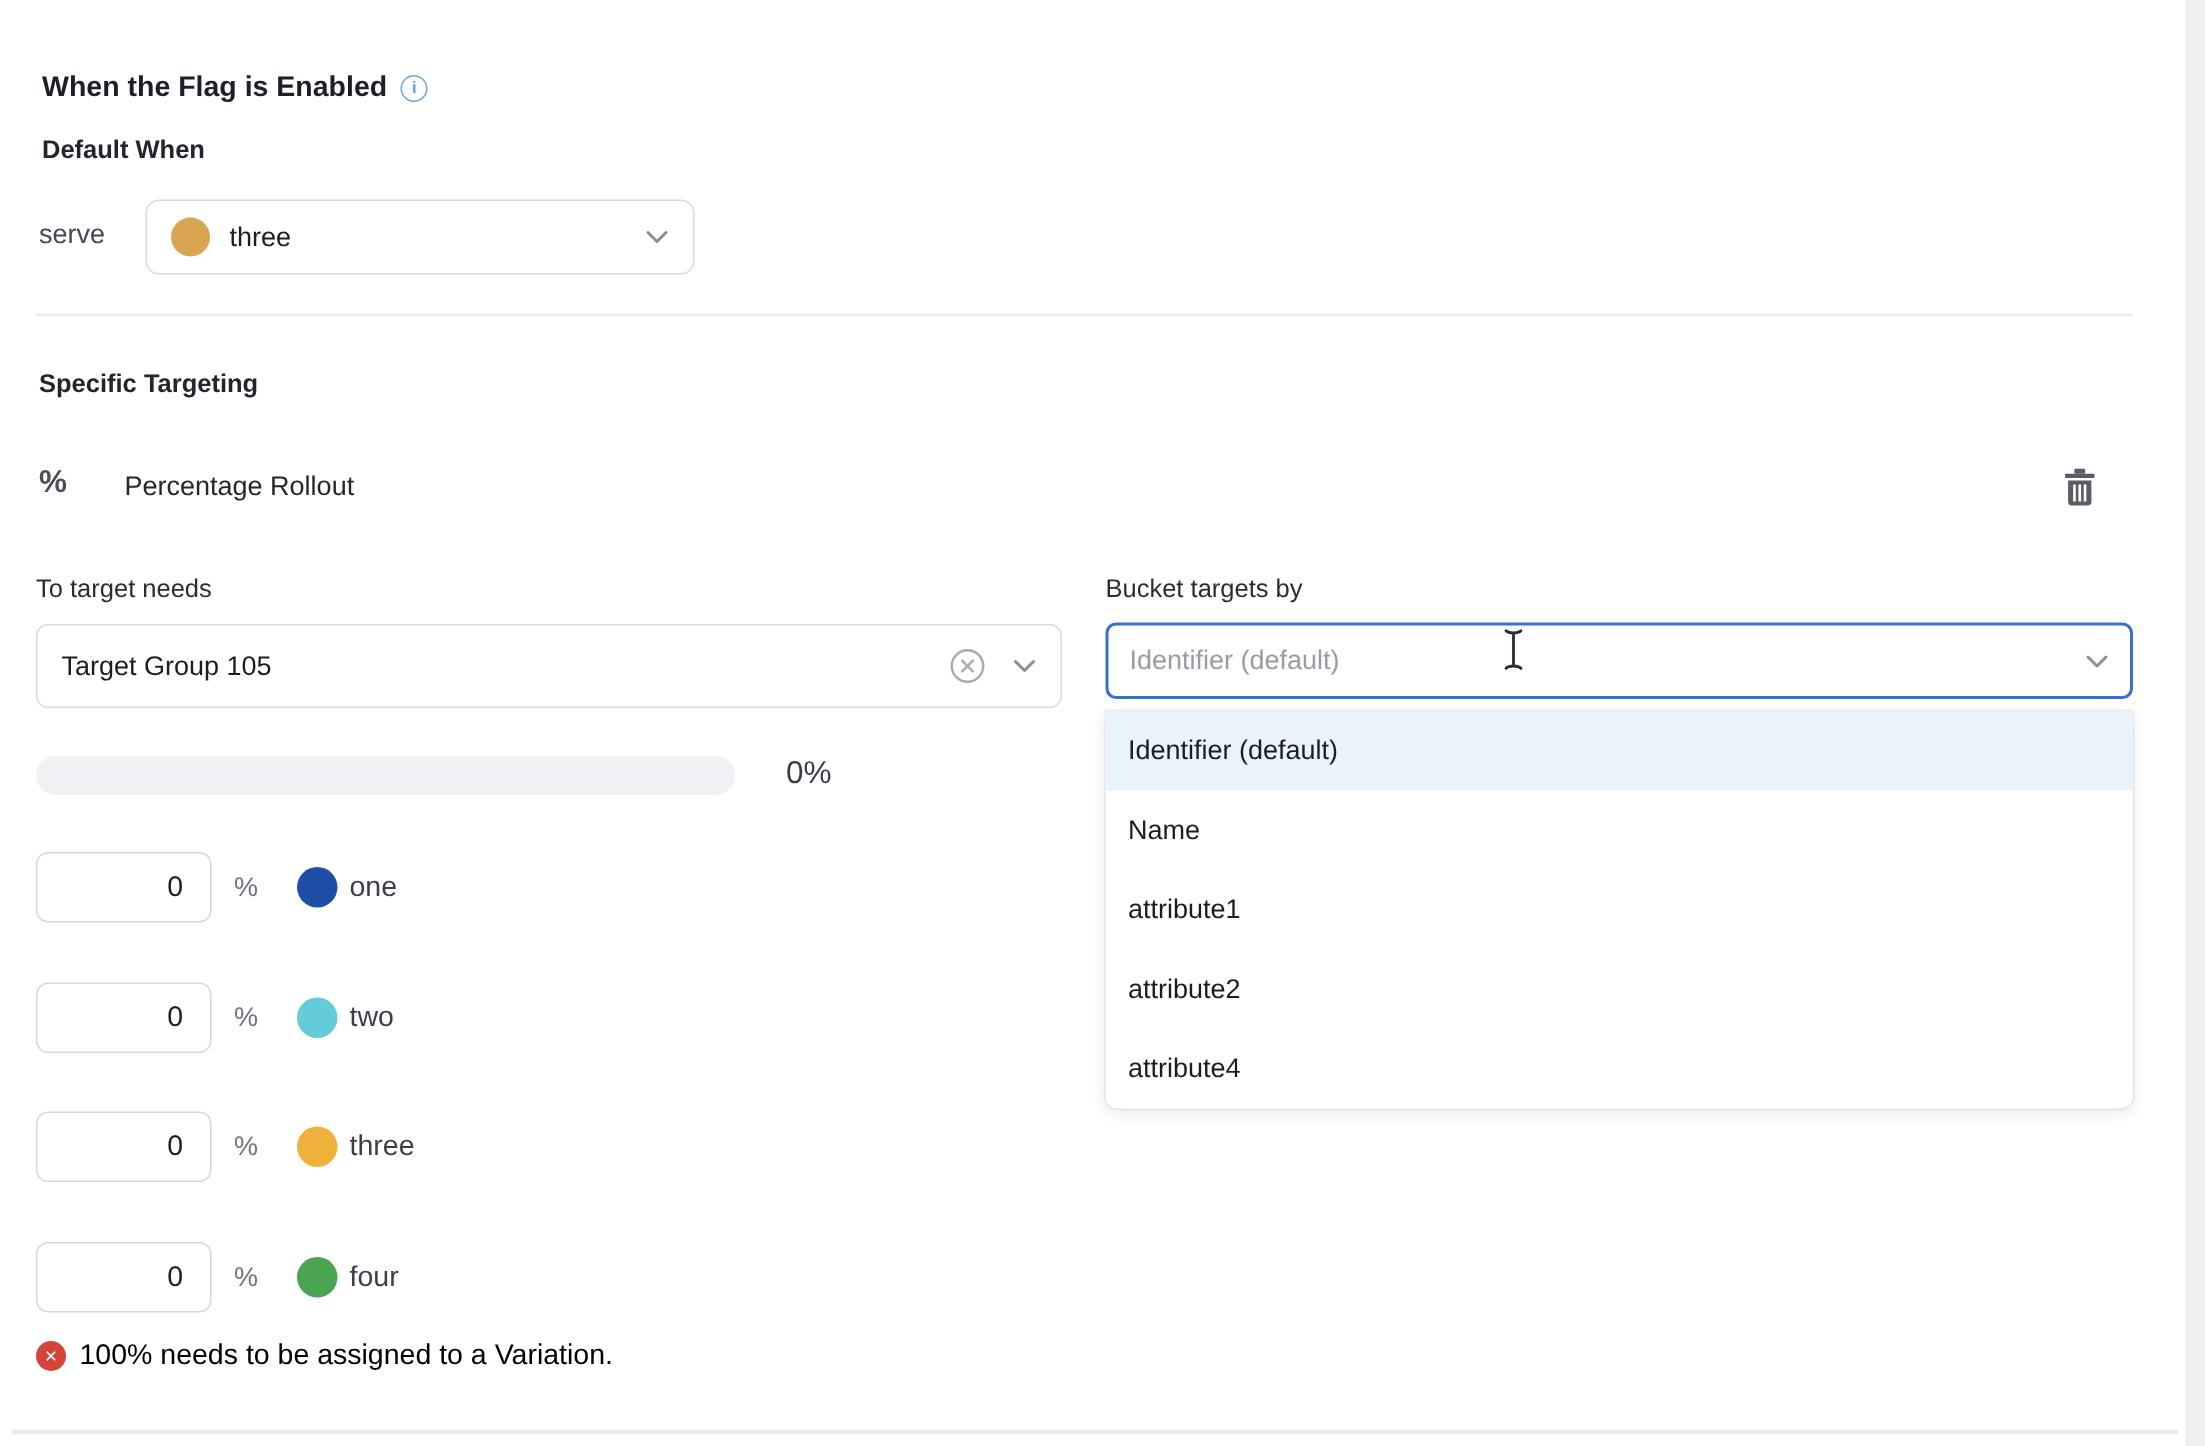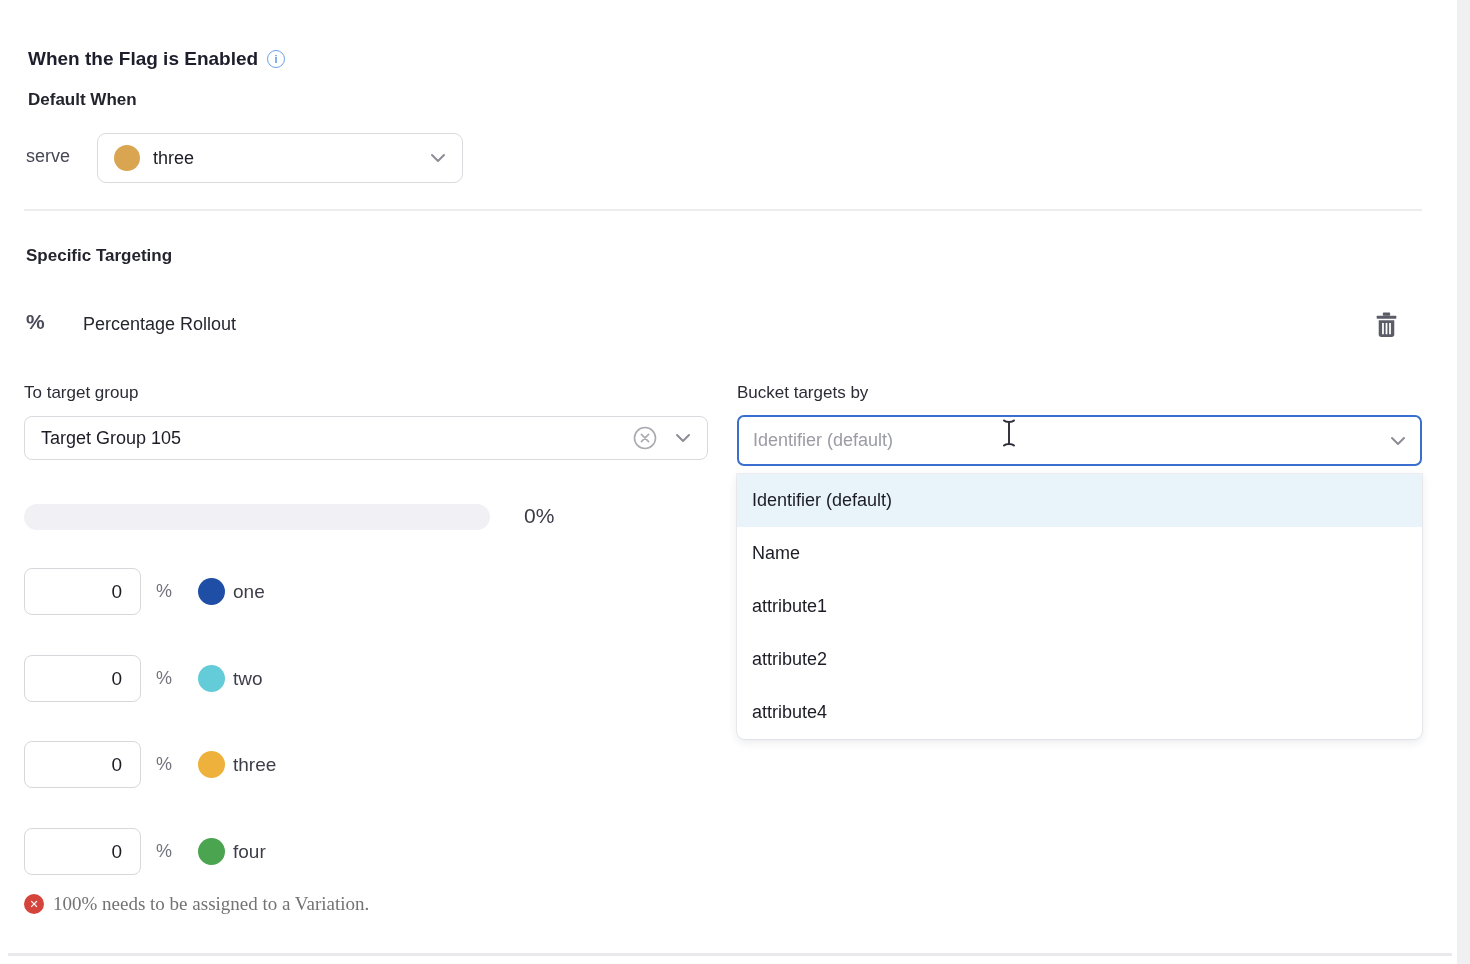--- a/index.html
+++ b/index.html
@@ -69,21 +69,21 @@
     display: flex; align-items: center; justify-content: center;
     color: #5c5c68; cursor: pointer; background: none; border: none;
   }
 
   
   .field-label { position: absolute; top: 383px; font-size: 17px; color: #2c2c36; }
   .tg-label { left: 24px; }
   .bb-label { left: 737px; }
 
   
-  .tg-select { left: 24px; top: 416px; width: 684px; height: 44px; border-radius: 8px; justify-content: space-between; }
+  .tg-select { left: 24px; top: 416px; width: 684px; height: 56px; border-radius: 8px; justify-content: space-between; }
   .clear-icon { color: #aaaab1; margin-left: auto; display: flex; cursor: pointer; }
   .tg-select .chev { margin-left: 17px; }
 
   
   .bb-input-wrap {
     position: absolute; left: 737px; top: 415px; width: 685px; height: 51px;
     border: 2px solid #3a6ecf; border-radius: 7px; background: #fff;
     display: flex; align-items: center; padding: 0 14px;
   }
   .bb-input {
@@ -180,21 +180,21 @@
     <span style="display:flex;">
       <svg width="25" height="28" viewBox="0 0 24 27">
         <rect x="8.5" y="1.5" width="7" height="3.2" rx="0.8" fill="currentColor"></rect>
         <rect x="2.5" y="4.6" width="19" height="2.8" rx="0.6" fill="currentColor"></rect>
         <path d="M4.5 9 h15 v13.5 a2.5 2.5 0 0 1 -2.5 2.5 h-10 a2.5 2.5 0 0 1 -2.5 -2.5 z" fill="currentColor"></path>
         <path d="M8.6 11.5 V22.5 M12 11.5 V22.5 M15.4 11.5 V22.5" stroke="#ffffff" stroke-width="1.7"></path>
       </svg>
     </span>
   </button>
 
-  <div class="field-label tg-label">To target group</div>
+  <div class="field-label tg-label">To target needs</div>
   <div class="field-label bb-label">Bucket targets by</div>
 
   <div class="select-box tg-select">
     <span class="select-value">Target Group 105</span>
     <span class="clear-icon">
       <svg width="26" height="26" viewBox="0 0 26 26">
         <circle cx="13" cy="13" r="10.5" fill="none" stroke="currentColor" stroke-width="1.6"></circle>
         <path d="M9.4 9.4 L16.6 16.6 M16.6 9.4 L9.4 16.6" stroke="currentColor" stroke-width="1.6" stroke-linecap="round"></path>
       </svg>
     </span>
@@ -254,18 +254,18 @@
 
   <div class="var-row var-row-3">
     <input class="var-input" type="text" value="0" style="">
     <span class="var-pct">%</span>
     <span class="dot dot-27" style="background-color: rgb(74, 164, 80);"></span>
     <span class="var-name">four</span>
   </div>
 
   <div class="error-row">
     <span class="error-icon">✕</span>
-    <span class="error-text" style="color: #737373; font-family: Liberation Serif, serif;">100% needs to be assigned to a Variation.</span>
+    <span class="error-text" style="color: #000000;">100% needs to be assigned to a Variation.</span>
   </div>
 
   <div class="divider divider-bottom"></div>
 
 </div>
 
 </body></html>

